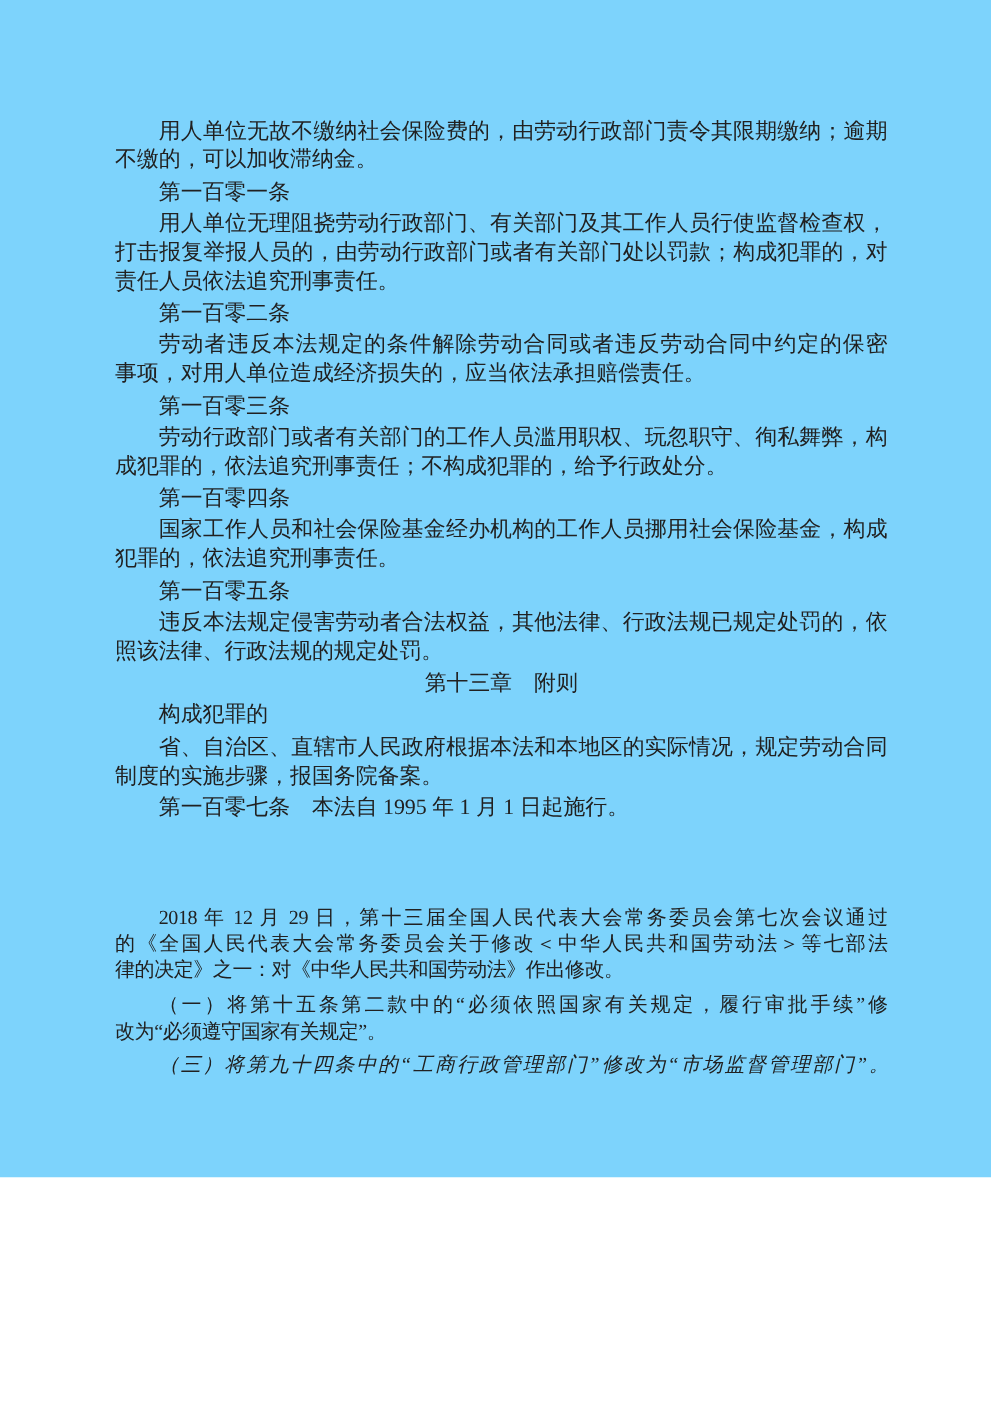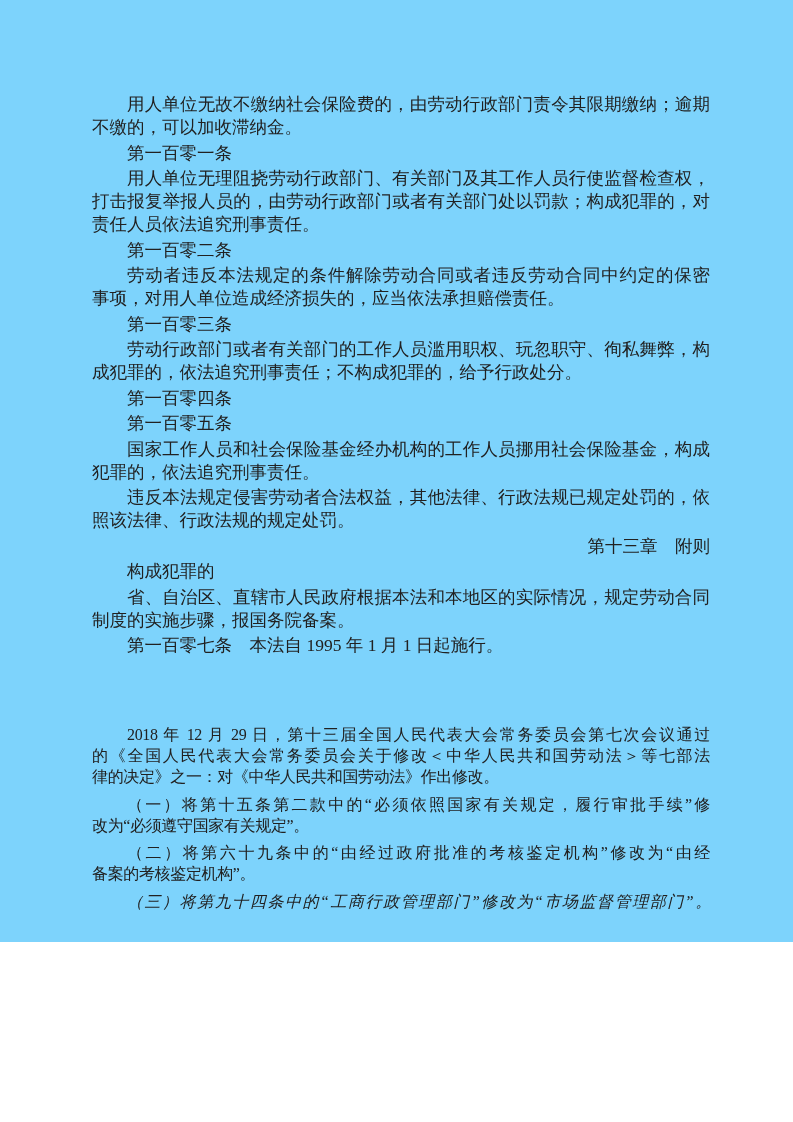--- a/index.html
+++ b/index.html
@@ -13,21 +13,21 @@
     overflow: hidden;
   }
   .sec { position: absolute; left: 92px; width: 618px; }
   .sec-top { top: 93px; font-size: 17.5px; line-height: 23px; }
   .sec-bottom { top: 724px; font-size: 16px; line-height: 21px; letter-spacing: -0.35px; }
   .para { margin: 0 0 2.5px 0; }
   .sec-bottom .para { margin: 0 0 6.5px 0; }
   .line { min-height: 1em; }
   .ind { text-indent: 35px; }
   .fill { text-align: justify; text-align-last: justify; }
-  .center { text-align: right; text-indent: 0; }
+  .center { text-align: center; text-indent: 0; }
   .tight { letter-spacing: -1.3px; font-style: italic; }
 </style>
 </head>
 <body>
 
 <div class="page">
 
   <div class="sec sec-top">
 
     <div class="para">
@@ -57,26 +57,26 @@
     </div>
     <div class="para">
       <div class="line ind fill">劳动行政部门或者有关部门的工作人员滥用职权、玩忽职守、徇私舞弊，构</div>
       <div class="line">成犯罪的，依法追究刑事责任；不构成犯罪的，给予行政处分。</div>
     </div>
 
     <div class="para">
       <div class="line ind">第一百零四条</div>
     </div>
     <div class="para">
-      <div class="line ind">第一百零五条</div>
+      <div class="line ind fill">国家工作人员和社会保险基金经办机构的工作人员挪用社会保险基金，构成</div>
+      <div class="line">犯罪的，依法追究刑事责任。</div>
     </div>
 
     <div class="para">
-      <div class="line ind fill">国家工作人员和社会保险基金经办机构的工作人员挪用社会保险基金，构成</div>
-      <div class="line">犯罪的，依法追究刑事责任。</div>
+      <div class="line ind">第一百零五条</div>
     </div>
     <div class="para">
       <div class="line ind fill">违反本法规定侵害劳动者合法权益，其他法律、行政法规已规定处罚的，依</div>
       <div class="line">照该法律、行政法规的规定处罚。</div>
     </div>
 
     <div class="para">
       <div class="line center">第十三章　附则</div>
     </div>
 
@@ -100,24 +100,20 @@
       <div class="line ind fill">2018 年 12 月 29 日，第十三届全国人民代表大会常务委员会第七次会议通过</div>
       <div class="line fill">的《全国人民代表大会常务委员会关于修改＜中华人民共和国劳动法＞等七部法</div>
       <div class="line">律的决定》之一：对《中华人民共和国劳动法》作出修改。</div>
     </div>
 
     <div class="para">
       <div class="line ind fill">（一）将第十五条第二款中的“必须依照国家有关规定，履行审批手续”修</div>
       <div class="line">改为“必须遵守国家有关规定”。</div>
     </div>
 
-    <div class="para">
-      <div class="line ind fill">（二）将第六十九条中的“由经过政府批准的考核鉴定机构”修改为“由经</div>
-      <div class="line">备案的考核鉴定机构”。</div>
-    </div>
 
     <div class="para">
       <div class="line ind fill tight">（三）将第九十四条中的“工商行政管理部门”修改为“市场监督管理部门”。</div>
     </div>
 
   </div>
 
 </div>
 
 </body></html>

